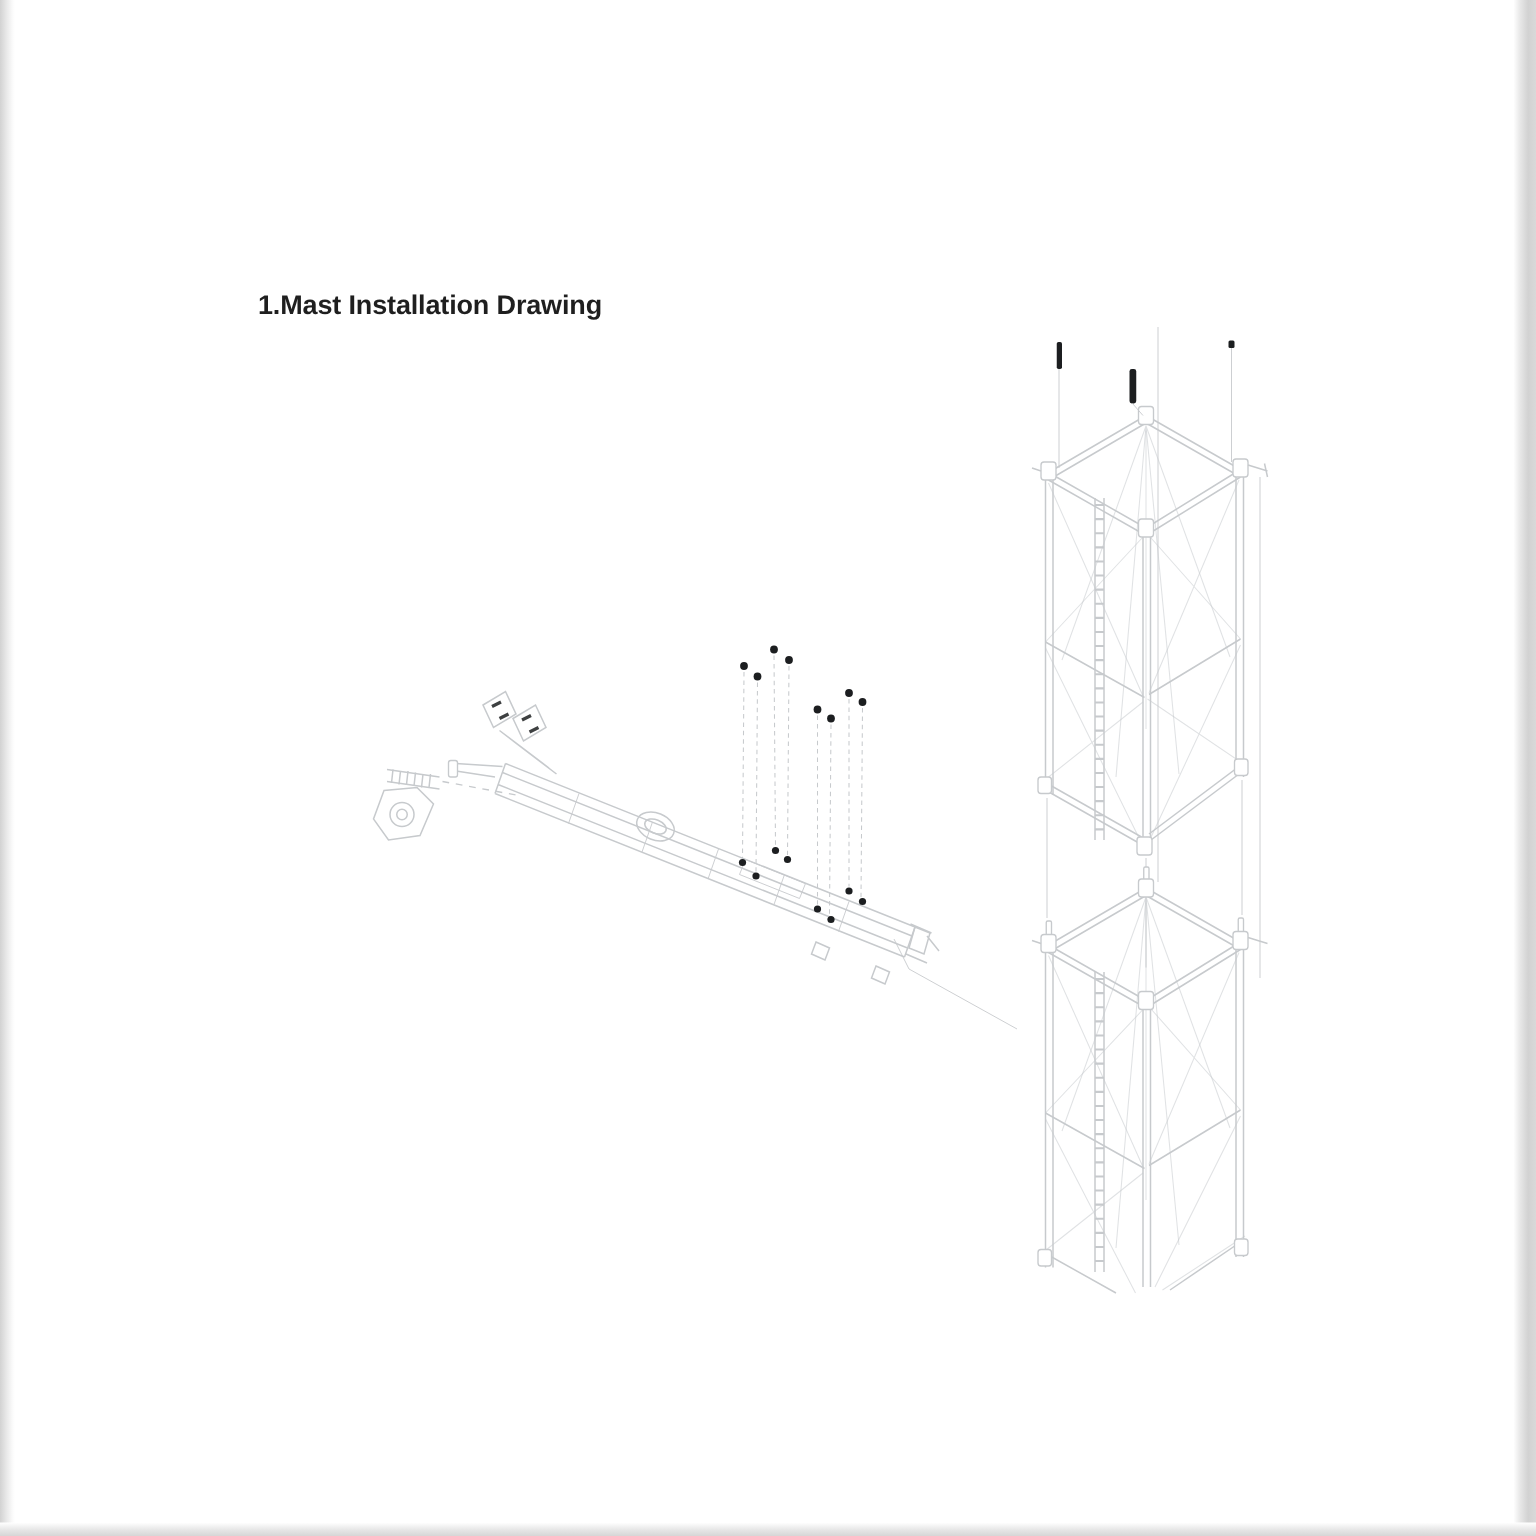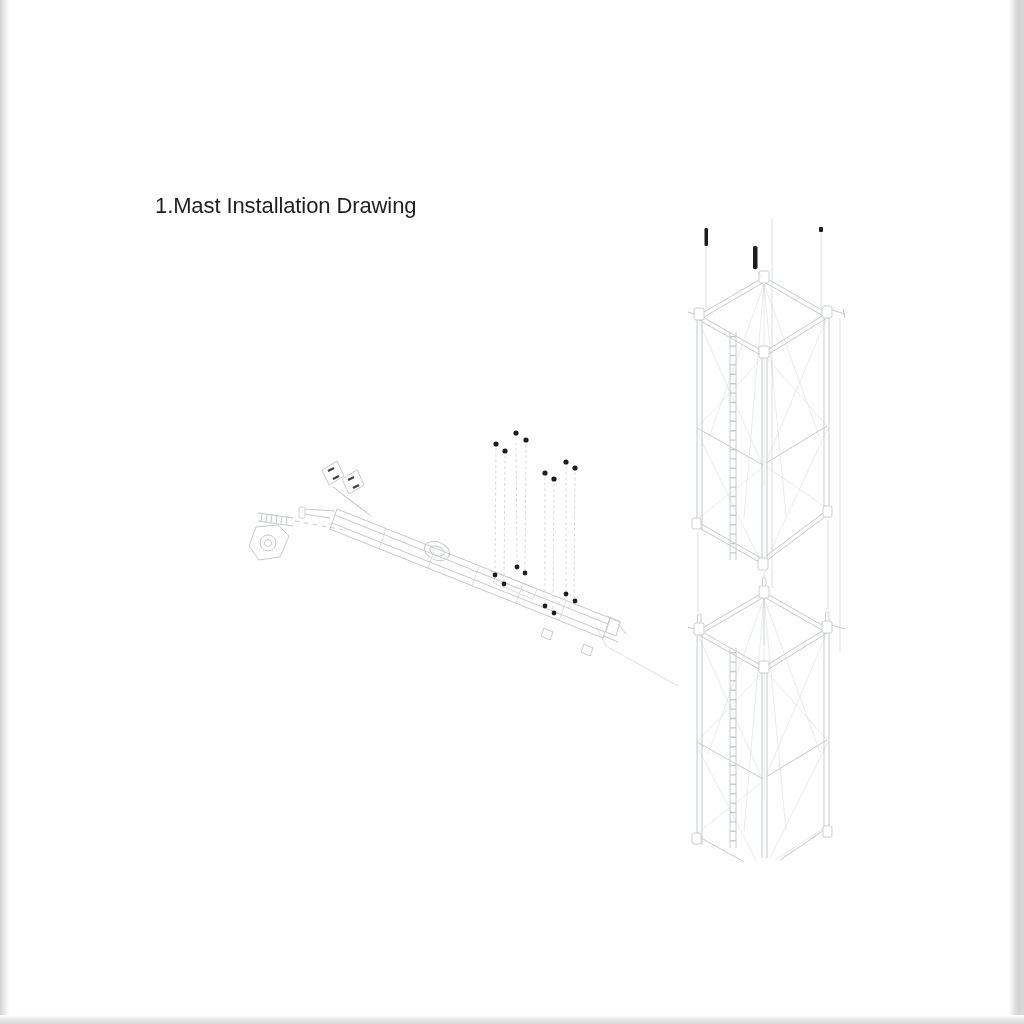--- a/index.html
+++ b/index.html
@@ -26,22 +26,22 @@
   }
   .edge-right{
     position:absolute; right:0; top:0; width:15px; height:1024px;
     background:linear-gradient(to left,#d9d9d9 0%,#d2d2d2 35%,#e7e7e7 70%,#ffffff 100%);
   }
   .edge-bottom{
     position:absolute; left:0; bottom:0; width:1024px; height:9px;
     background:linear-gradient(to bottom,#ffffff 0%,#e6e6e6 55%,#d6d6d6 100%);
   }
   .doc-title{
-    position:absolute; left:155px; top:193px;
-    font-size:22px; font-weight:normal; letter-spacing:-0.1px;
+    position:absolute; left:172px; top:193px;
+    font-size:18px; font-weight:bold; letter-spacing:-0.1px;
     color:var(--title-text);
     white-space:nowrap;
   }
   svg.drawing{ position:absolute; left:0; top:0; }
 
   
   .ln  { stroke:var(--drawing-line); stroke-width:1; fill:none; }
   .lnt { stroke:var(--drawing-line); stroke-width:0.6; fill:none; }
   .fade{ stroke:var(--drawing-line); stroke-width:0.7; fill:none; opacity:.55; }
   .rung{ stroke:var(--drawing-line); stroke-width:6; fill:none; stroke-dasharray:1.4 8; }

